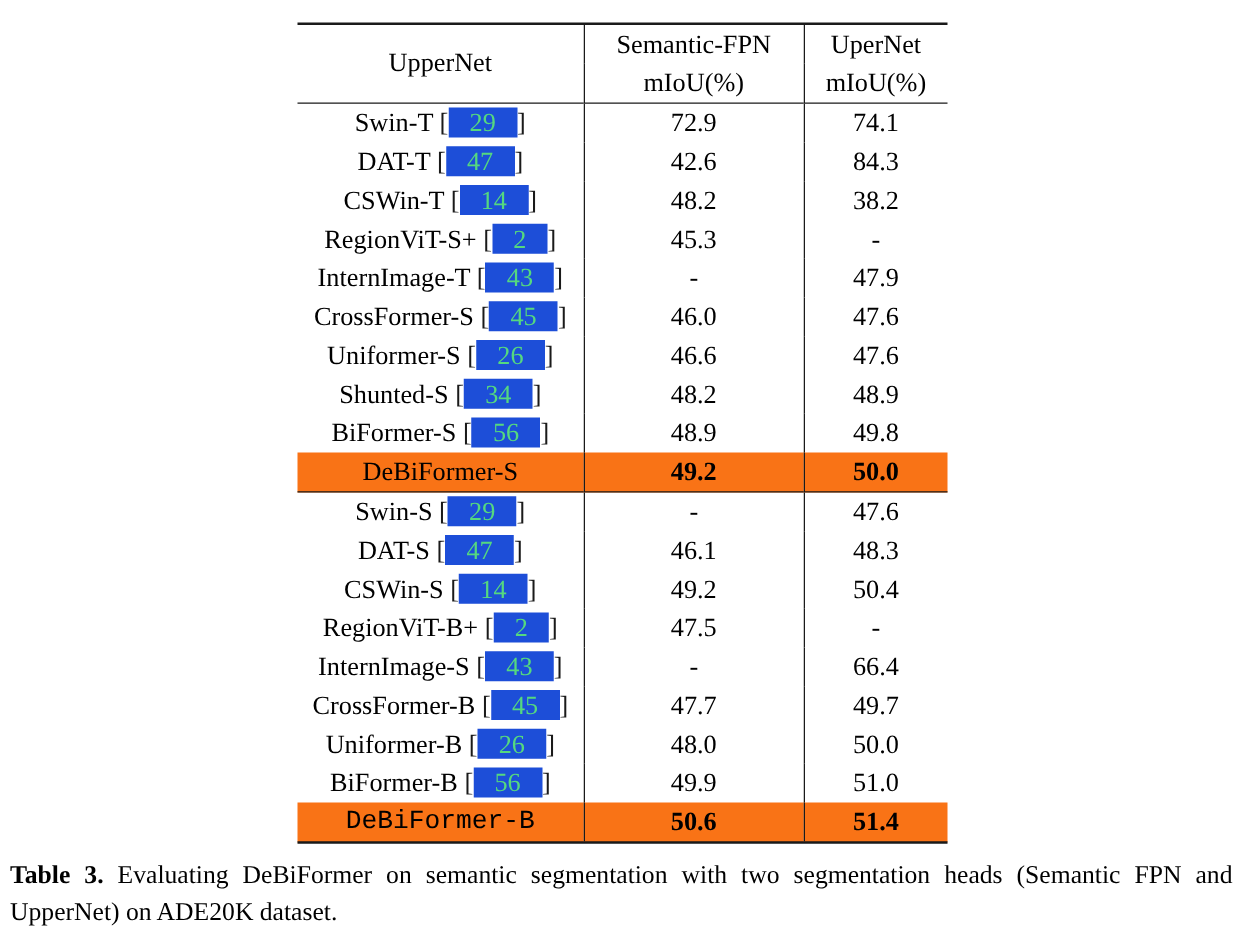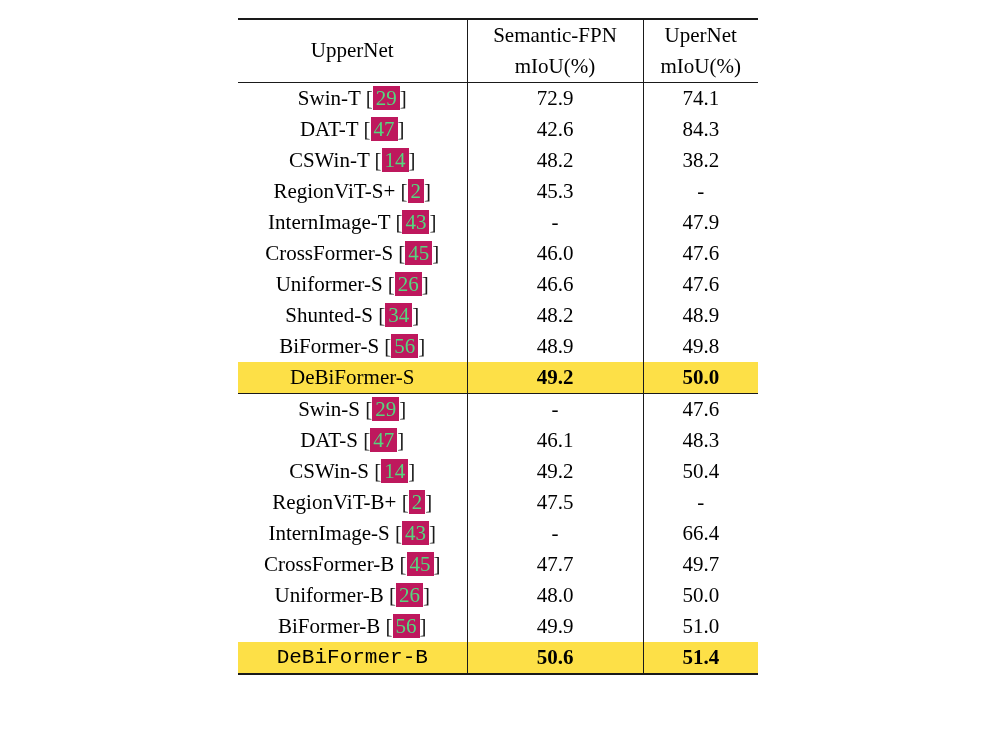--- a/index.html
+++ b/index.html
@@ -64,36 +64,36 @@
     height: 34px;
     font-size: 21.5px;
   }
   .hdr-backbone { vertical-align: middle; }
   .hdr-sub { line-height: 1.18; }
 
   tbody td { height: 30.6px; }
 
   
   tr.hl td {
-    background: #fde047;
+    background: #f97316;
     font-weight: bold;
   }
   tr.hl td.name {
     font-weight: normal;
   }
 
   
   .cite {
     color: #000000;
     white-space: nowrap;
   }
   .cite .num {
     color: #55D87F;
-    background: #be185d;
-    padding: 0 3px;
+    background: #1d4ed8;
+    padding: 0 17px;
   }
   .cite .brk {
     color: #1a1a1a;
   }
 
   
   .caption {
     position: absolute;
     left: 8px;
     top: 686px;
@@ -224,14 +224,17 @@
           </tr>
           <tr class="hl">
             <td class="name" style="border-bottom: 2.2px solid rgb(26, 26, 26); font-family: Liberation Mono, monospace;"><span>DeBiFormer-B</span></td>
             <td class="vline-l" style="border-bottom: 2.2px solid rgb(26, 26, 26); margin-top: 40px;">50.6</td>
             <td class="vline-l" style="border-bottom: 2.2px solid rgb(26, 26, 26);">51.4</td>
           </tr>
         </tbody>
     </table>
   </div>
 
+  <div class="caption">
+    <span class="lbl">Table 3.</span><span> Evaluating DeBiFormer on semantic segmentation with two segmentation heads (Semantic FPN and UpperNet) on ADE20K dataset.</span>
+  </div>
 
 </div>
 
 </body></html>

